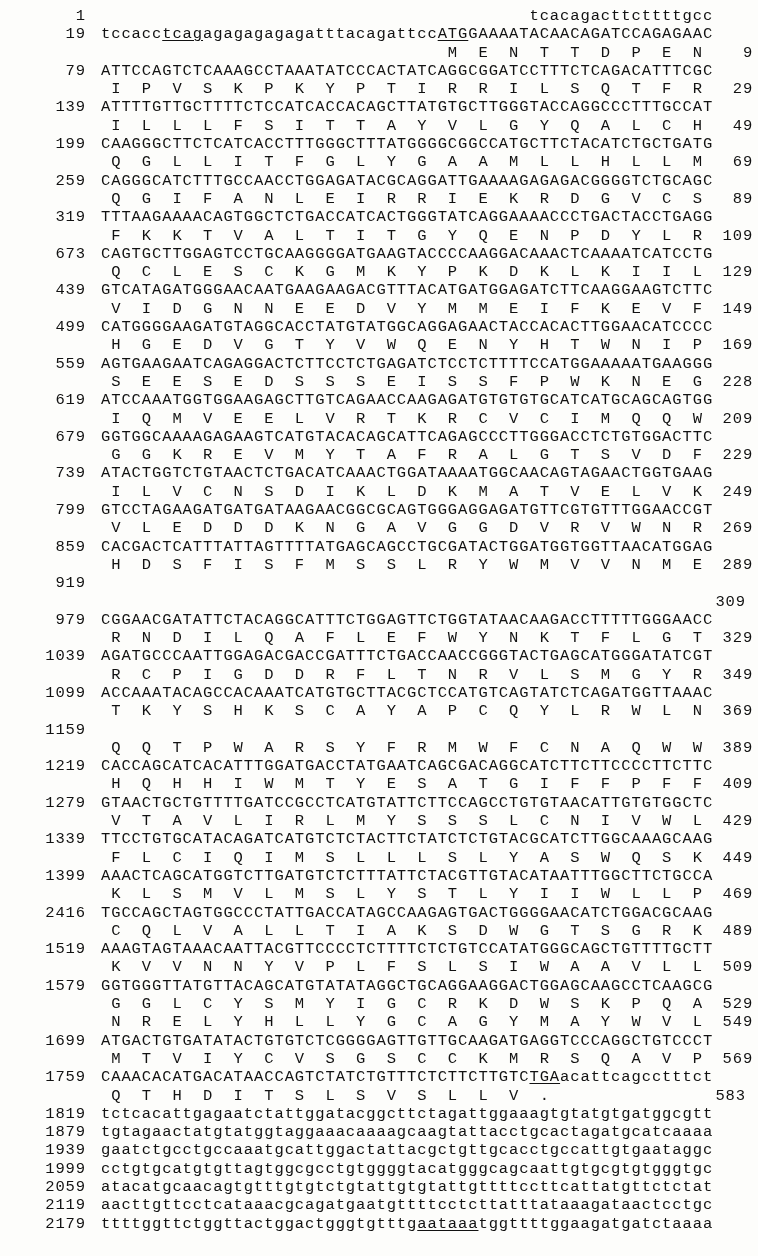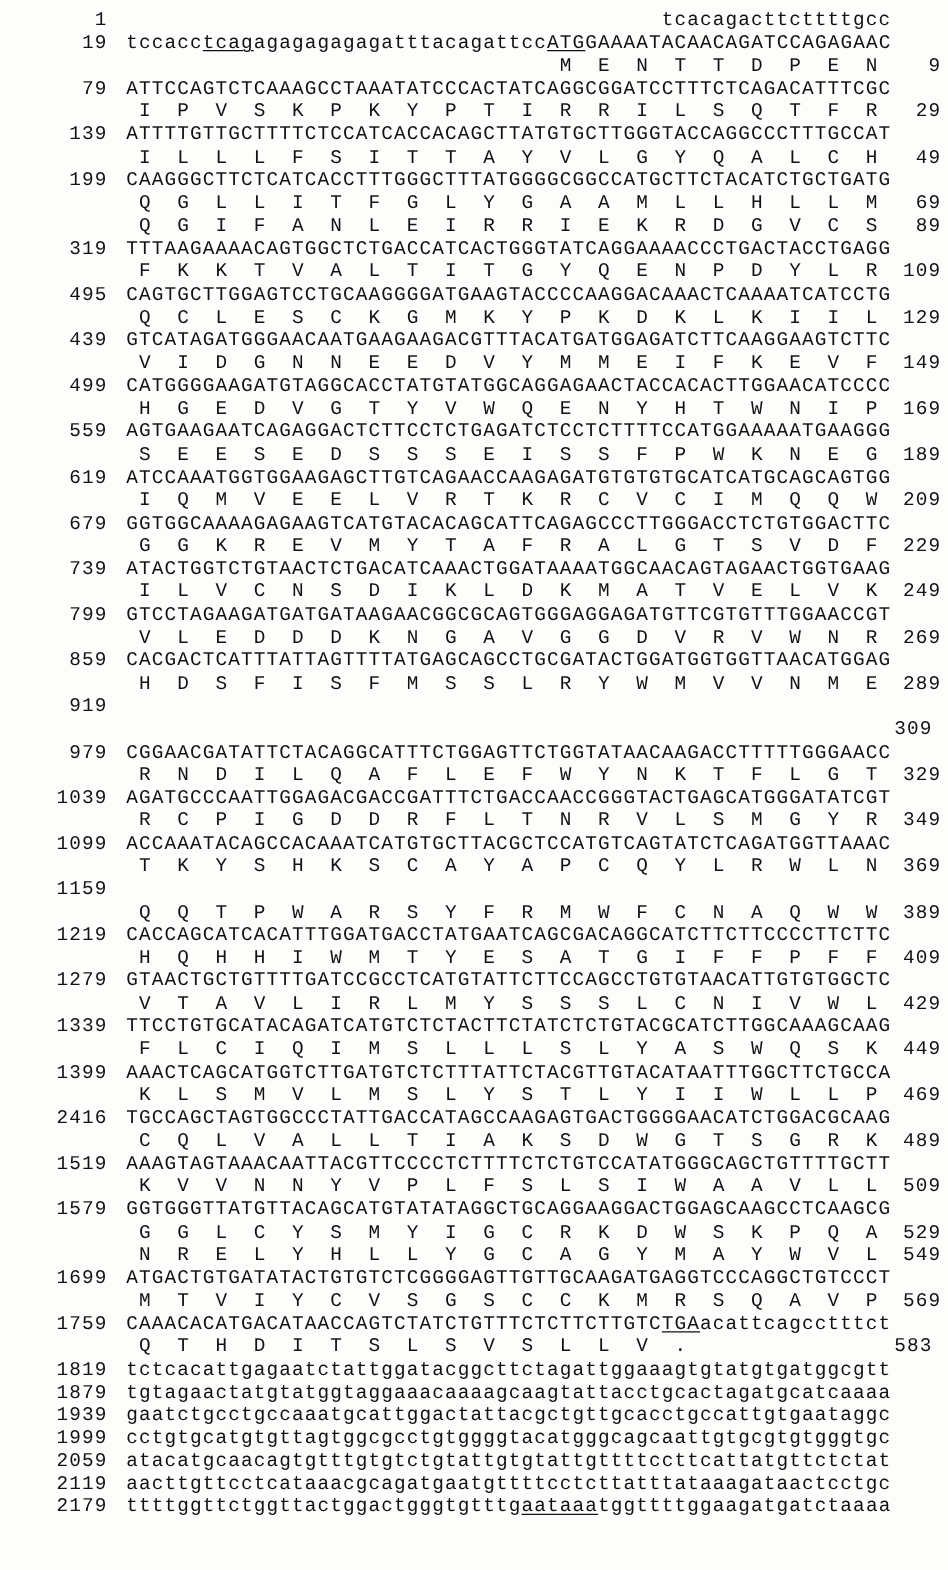--- a/index.html
+++ b/index.html
@@ -32,31 +32,32 @@
 <div id="figure">
     <div class="row"><span class="lnum">1</span><span class="seq">                                          tcacagacttcttttgcc</span><span class="rnum"></span></div>
     <div class="row"><span class="lnum">19</span><span class="seq">tccacc<u>tcag</u>agagagagagatttacagattcc<u>ATG</u>GAAAATACAACAGATCCAGAGAAC</span><span class="rnum"></span></div>
     <div class="row"><span class="lnum"></span><span class="seq">                                  M  E  N  T  T  D  P  E  N </span><span class="rnum">9</span></div>
     <div class="row"><span class="lnum">79</span><span class="seq">ATTCCAGTCTCAAAGCCTAAATATCCCACTATCAGGCGGATCCTTTCTCAGACATTTCGC</span><span class="rnum"></span></div>
     <div class="row"><span class="lnum"></span><span class="seq"> I  P  V  S  K  P  K  Y  P  T  I  R  R  I  L  S  Q  T  F  R </span><span class="rnum">29</span></div>
     <div class="row"><span class="lnum">139</span><span class="seq">ATTTTGTTGCTTTTCTCCATCACCACAGCTTATGTGCTTGGGTACCAGGCCCTTTGCCAT</span><span class="rnum"></span></div>
     <div class="row"><span class="lnum"></span><span class="seq"> I  L  L  L  F  S  I  T  T  A  Y  V  L  G  Y  Q  A  L  C  H </span><span class="rnum">49</span></div>
     <div class="row"><span class="lnum">199</span><span class="seq">CAAGGGCTTCTCATCACCTTTGGGCTTTATGGGGCGGCCATGCTTCTACATCTGCTGATG</span><span class="rnum"></span></div>
     <div class="row"><span class="lnum"></span><span class="seq"> Q  G  L  L  I  T  F  G  L  Y  G  A  A  M  L  L  H  L  L  M </span><span class="rnum">69</span></div>
+    <div class="row"><span class="lnum">259</span><span class="seq">CAGGGCATCTTTGCCAACCTGGAGATACGCAGGATTGAAAAGAGAGACGGGGTCTGCAGC</span><span class="rnum"></span></div>
     <div class="row"><span class="lnum"></span><span class="seq"> Q  G  I  F  A  N  L  E  I  R  R  I  E  K  R  D  G  V  C  S </span><span class="rnum">89</span></div>
     <div class="row"><span class="lnum">319</span><span class="seq">TTTAAGAAAACAGTGGCTCTGACCATCACTGGGTATCAGGAAAACCCTGACTACCTGAGG</span><span class="rnum"></span></div>
     <div class="row"><span class="lnum"></span><span class="seq"> F  K  K  T  V  A  L  T  I  T  G  Y  Q  E  N  P  D  Y  L  R </span><span class="rnum">109</span></div>
-    <div class="row"><span class="lnum">495</span><span class="seq">CAGTGCTTGGAGTCCTGCAAGGGGATGAAGTACCCCAAGGACAAACTCAAAATCATCCTG</span><span class="rnum"></span></div>
+    <div class="row"><span class="lnum">673</span><span class="seq">CAGTGCTTGGAGTCCTGCAAGGGGATGAAGTACCCCAAGGACAAACTCAAAATCATCCTG</span><span class="rnum"></span></div>
     <div class="row"><span class="lnum"></span><span class="seq"> Q  C  L  E  S  C  K  G  M  K  Y  P  K  D  K  L  K  I  I  L </span><span class="rnum">129</span></div>
     <div class="row"><span class="lnum">439</span><span class="seq">GTCATAGATGGGAACAATGAAGAAGACGTTTACATGATGGAGATCTTCAAGGAAGTCTTC</span><span class="rnum"></span></div>
     <div class="row"><span class="lnum"></span><span class="seq"> V  I  D  G  N  N  E  E  D  V  Y  M  M  E  I  F  K  E  V  F </span><span class="rnum">149</span></div>
     <div class="row"><span class="lnum">499</span><span class="seq">CATGGGGAAGATGTAGGCACCTATGTATGGCAGGAGAACTACCACACTTGGAACATCCCC</span><span class="rnum"></span></div>
     <div class="row"><span class="lnum"></span><span class="seq"> H  G  E  D  V  G  T  Y  V  W  Q  E  N  Y  H  T  W  N  I  P </span><span class="rnum">169</span></div>
     <div class="row"><span class="lnum">559</span><span class="seq">AGTGAAGAATCAGAGGACTCTTCCTCTGAGATCTCCTCTTTTCCATGGAAAAATGAAGGG</span><span class="rnum"></span></div>
-    <div class="row"><span class="lnum"></span><span class="seq"> S  E  E  S  E  D  S  S  S  E  I  S  S  F  P  W  K  N  E  G </span><span class="rnum">189</span></div>
+    <div class="row"><span class="lnum"></span><span class="seq"> S  E  E  S  E  D  S  S  S  E  I  S  S  F  P  W  K  N  E  G </span><span class="rnum">228</span></div>
     <div class="row"><span class="lnum">619</span><span class="seq">ATCCAAATGGTGGAAGAGCTTGTCAGAACCAAGAGATGTGTGTGCATCATGCAGCAGTGG</span><span class="rnum"></span></div>
     <div class="row"><span class="lnum"></span><span class="seq"> I  Q  M  V  E  E  L  V  R  T  K  R  C  V  C  I  M  Q  Q  W </span><span class="rnum">209</span></div>
     <div class="row"><span class="lnum">679</span><span class="seq">GGTGGCAAAAGAGAAGTCATGTACACAGCATTCAGAGCCCTTGGGACCTCTGTGGACTTC</span><span class="rnum"></span></div>
     <div class="row"><span class="lnum"></span><span class="seq"> G  G  K  R  E  V  M  Y  T  A  F  R  A  L  G  T  S  V  D  F </span><span class="rnum">229</span></div>
     <div class="row"><span class="lnum">739</span><span class="seq">ATACTGGTCTGTAACTCTGACATCAAACTGGATAAAATGGCAACAGTAGAACTGGTGAAG</span><span class="rnum"></span></div>
     <div class="row"><span class="lnum"></span><span class="seq"> I  L  V  C  N  S  D  I  K  L  D  K  M  A  T  V  E  L  V  K </span><span class="rnum">249</span></div>
     <div class="row"><span class="lnum">799</span><span class="seq">GTCCTAGAAGATGATGATAAGAACGGCGCAGTGGGAGGAGATGTTCGTGTTTGGAACCGT</span><span class="rnum"></span></div>
     <div class="row"><span class="lnum"></span><span class="seq"> V  L  E  D  D  D  K  N  G  A  V  G  G  D  V  R  V  W  N  R </span><span class="rnum">269</span></div>
     <div class="row"><span class="lnum">859</span><span class="seq">CACGACTCATTTATTAGTTTTATGAGCAGCCTGCGATACTGGATGGTGGTTAACATGGAG</span><span class="rnum"></span></div>
     <div class="row"><span class="lnum"></span><span class="seq"> H  D  S  F  I  S  F  M  S  S  L  R  Y  W  M  V  V  N  M  E </span><span class="rnum">289</span></div>

